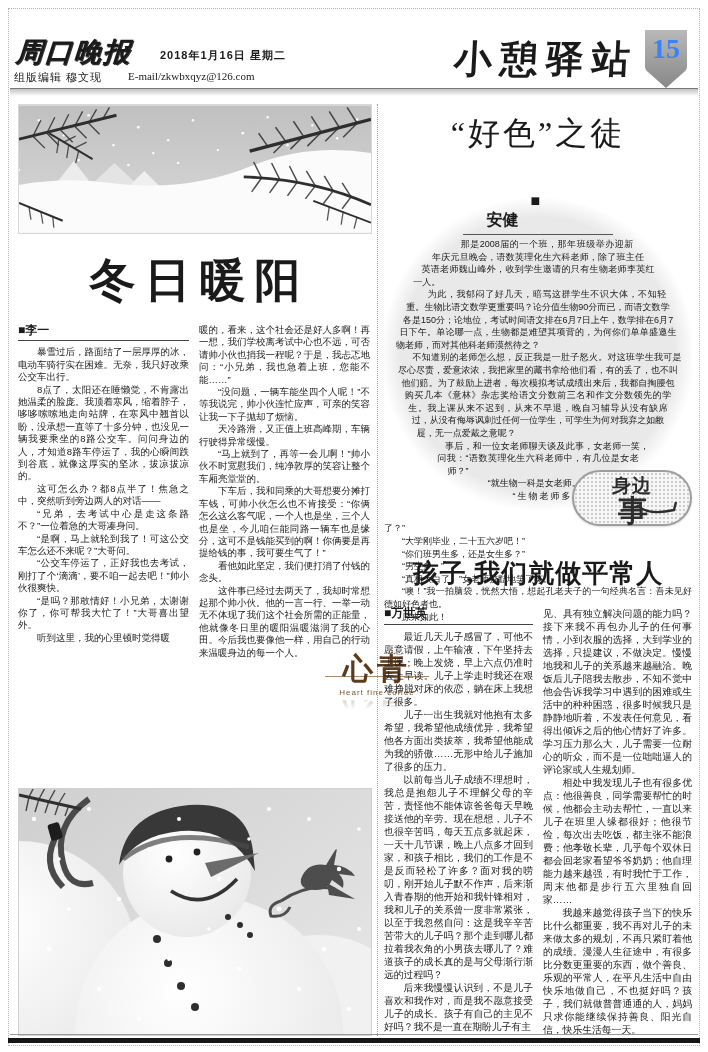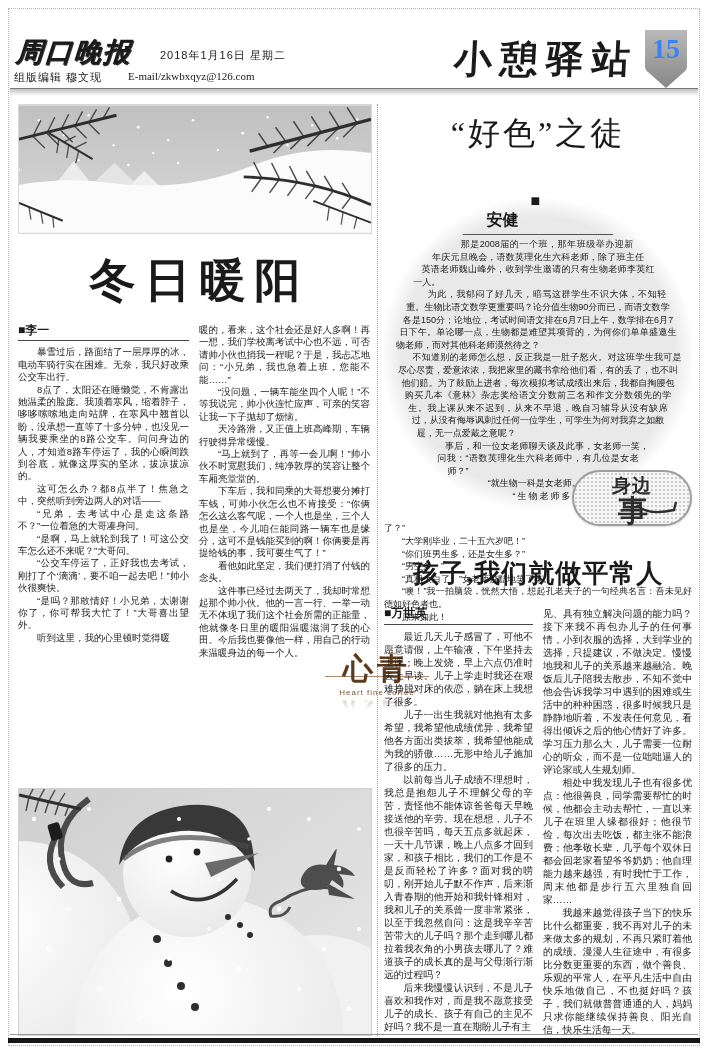--- a/index.html
+++ b/index.html
@@ -4,21 +4,21 @@
 <style>
   html,body{margin:0;padding:0;background:#e9e9e9;}
   .page{position:relative;width:708px;height:1052px;margin:0 auto;background:#fff;
         font-family:"Liberation Sans","DejaVu Sans",sans-serif;color:#1a1a1a;overflow:hidden;}
   .frame{position:absolute;left:8px;top:8px;right:8px;bottom:6px;border:1px dotted #b3b3b3;pointer-events:none;}
 
   
   .masthead{position:absolute;left:16px;top:34px;font-family:"Liberation Serif","DejaVu Serif",serif;
             font-weight:900;font-style:italic;font-size:27px;letter-spacing:2px;transform:skewX(-4deg);
             text-shadow:1px 1px 0 #333;}
-  .pubdate{position:absolute;left:160px;top:48px;font-size:11px;font-weight:normal;letter-spacing:1px;}
+  .pubdate{position:absolute;left:160px;top:48px;font-size:11px;font-weight:bold;letter-spacing:1px;}
   .editor{position:absolute;left:14px;top:70px;font-size:11px;letter-spacing:1px;}
   .email{position:absolute;left:128px;top:70px;font-size:11px;font-family:"Liberation Serif","DejaVu Serif",serif;}
   .section-title{position:absolute;right:70px;top:34px;font-family:"Liberation Serif","DejaVu Serif",serif;
             font-weight:900;font-size:38px;letter-spacing:8px;transform:skewX(-3deg);}
   .page-pin{position:absolute;right:18px;top:28px;width:48px;height:62px;}
   .page-pin .num{position:absolute;left:0;top:5px;width:100%;text-align:center;color:#3b82f6;
             font-family:"Liberation Serif","DejaVu Serif",serif;font-size:28px;font-weight:bold;}
   .header-rule{position:absolute;left:10px;right:10px;top:88px;height:1px;background:#777;}
   .header-shadow{position:absolute;left:10px;right:10px;top:89px;height:7px;
             background:linear-gradient(#c2c2c2,rgba(255,255,255,0));}

